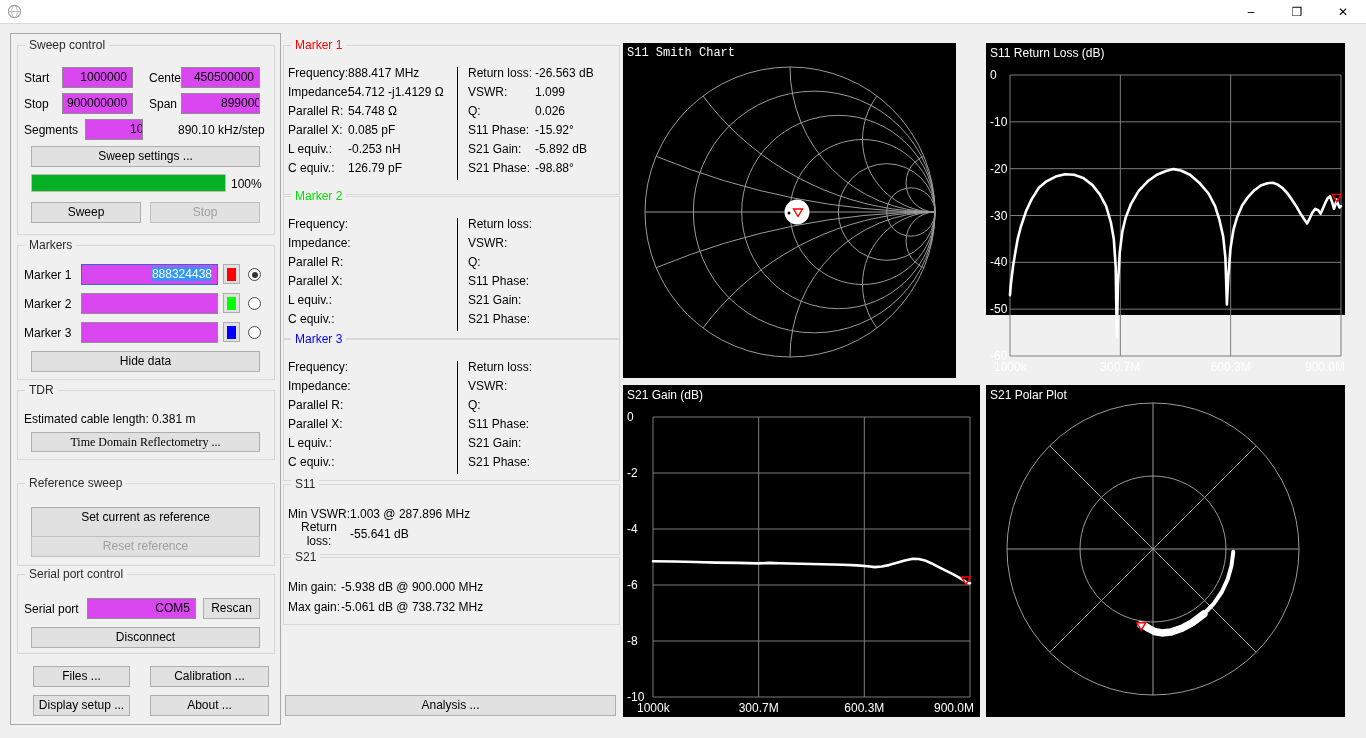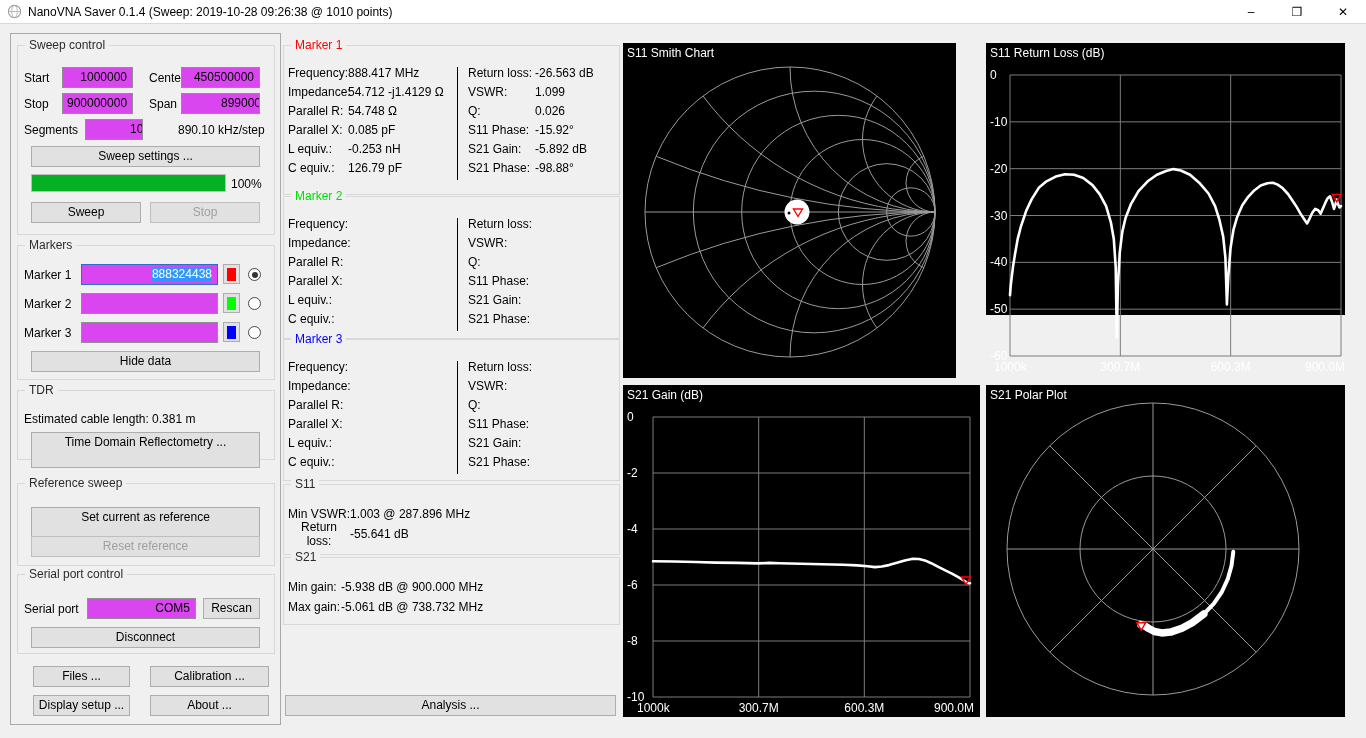--- a/index.html
+++ b/index.html
@@ -50,21 +50,20 @@
 </style>
 </head>
 <body>
 
 <div class="titlebar">
   <svg class="appicon" viewBox="0 0 16 16">
     <circle cx="8" cy="8" r="6.5" fill="none" stroke="#9a9a9a" stroke-width="1.2"></circle>
     <ellipse cx="8" cy="8" rx="3" ry="6.5" fill="none" stroke="#b5b5b5" stroke-width="1"></ellipse>
     <line x1="1.5" y1="8" x2="14.5" y2="8" stroke="#b5b5b5" stroke-width="1"></line>
   </svg>
-  <span class="app-title">NanoVNA Saver 0.1.4 (Sweep: 2019-10-28 09:26:38 @ 1010 points)</span>
   <div class="win-btns">
     <div class="win-btn">–</div>
     <div class="win-btn">❐</div>
     <div class="win-btn">✕</div>
   </div>
 </div>
 
 <div class="leftframe"></div>
 
 <div class="gbox" style="left:17px;top:45px;width:256px;height:188px;">
@@ -109,21 +108,21 @@
 <div class="swatch" style="left:223px;top:322px;">
     <div class="chip" style="background: rgb(0, 0, 255);"></div>
   </div>
 <div class="radio" style="left:248px;top:326px;"></div>
 <div class="btn" style="left:31px;top:351px;width:229px;height:21px;">Hide data</div>
 
 <div class="gbox" style="left:17px;top:390px;width:256px;height:68px;">
   <span class="gt">TDR</span>
 </div>
 <span class="lbl" style="left:24px;top:412px;">Estimated cable length:  0.381 m</span>
-<div class="btn" style="left:31px;top:432px;width:229px;height:36px;">Time Domain Reflectometry ...</div>
+<div class="btn" style="left:31px;top:432px;width:229px;height:20px;font-family:Liberation Serif, serif;">Time Domain Reflectometry ...</div>
 
 <div class="gbox" style="left:17px;top:483px;width:256px;height:81px;">
   <span class="gt">Reference sweep</span>
 </div>
 <div class="btn" style="left:31px;top:507px;width:229px;height:34px;">Set current as reference</div>
 <div class="btn dis" style="left:31px;top:536px;width:229px;height:21px;">Reset reference</div>
 
 <div class="gbox" style="left:17px;top:574px;width:256px;height:78px;">
   <span class="gt">Serial port control</span>
 </div>
@@ -289,21 +288,21 @@
       </div>
     <div class="srow">
         <span style="width:53px;">Max gain:</span>
         <span>-5.061 dB @ 738.732 MHz</span>
       </div>
   </div>
 </div>
 
 <div class="btn" style="left:285px;top:695px;width:331px;height:21px;">Analysis ...</div>
 
-<div class="chart" style="left:623px;top:43px;width:333px;height:335px;">
+<div class="chart" style="left:623px;top:43px;width:333px;height:335px;font-family:Liberation Mono, monospace;">
   <span class="ctitle">S11 Smith Chart</span>
   <svg id="svg-smith" width="333" height="335">
       <defs>
         <clipPath id="smithclip">
           <circle cx="167" cy="169" r="145"></circle>
         </clipPath>
       </defs>
       <circle cx="167" cy="169" r="145" fill="none" stroke="#9a9a9a" stroke-width="1"></circle>
       <line x1="22" y1="169" x2="312" y2="169" stroke="#9a9a9a" stroke-width="1"></line>
       <circle cx="191.16666666666666" cy="169" r="120.83333333333334" fill="none" stroke="#9a9a9a" stroke-width="1"></circle>

